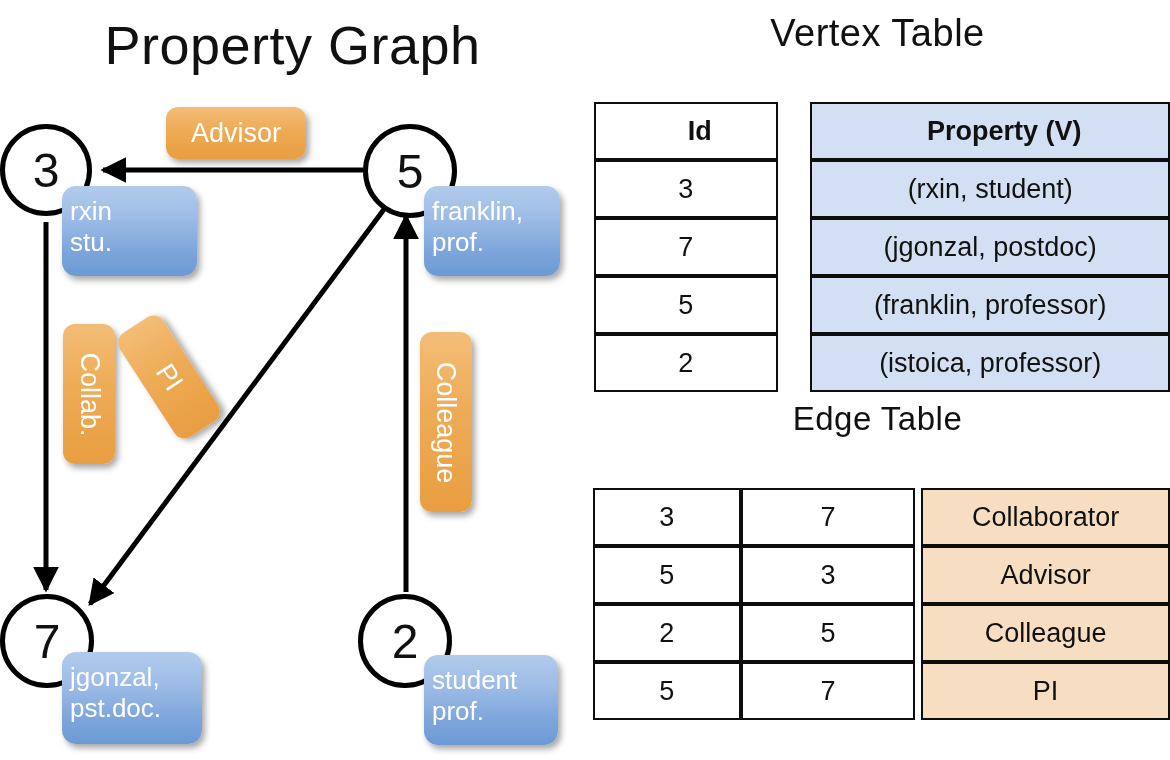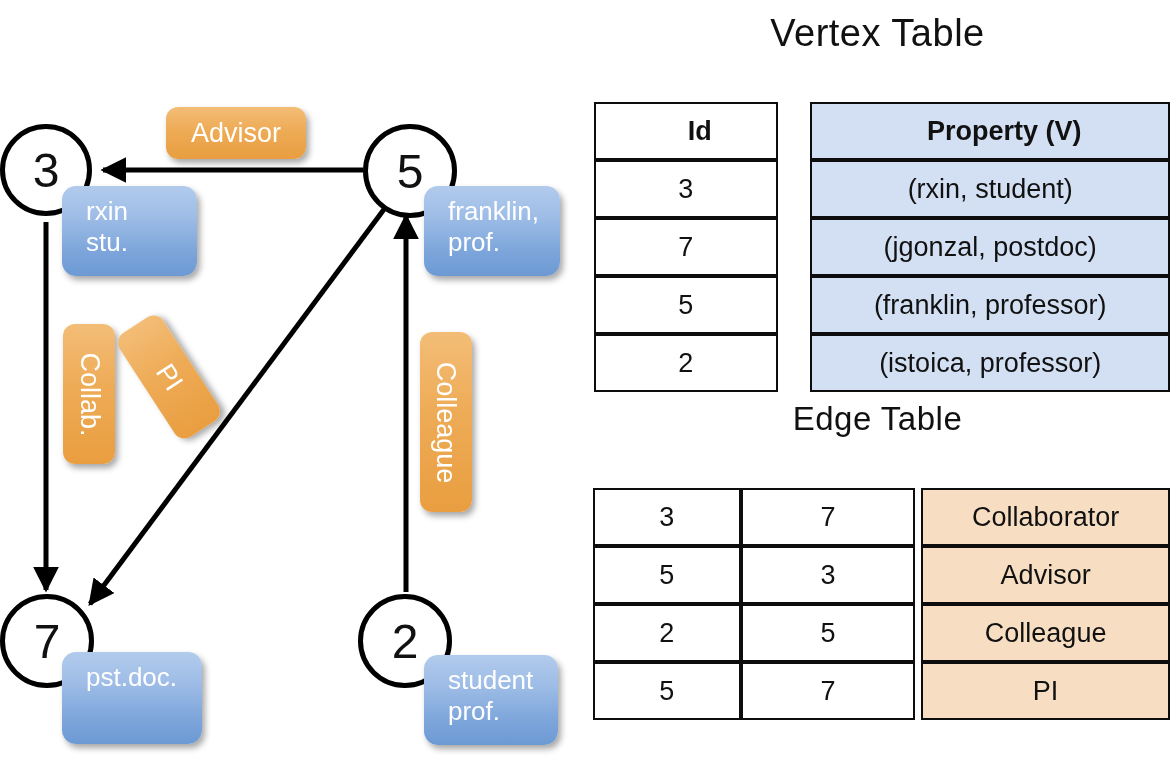--- a/index.html
+++ b/index.html
@@ -73,21 +73,21 @@
 
   
   .prop-box {
     position: absolute;
     border-radius: 14px;
     background: linear-gradient(to bottom, #b2cbec 0%, #9dbce6 35%, #7ba4da 75%, #6d9ad4 100%);
     box-shadow: 3px 4px 6px rgba(0,0,0,0.35);
     color: #ffffff;
     font-size: 26px;
     line-height: 1.18;
-    padding: 10px 24px;
+    padding: 10px 8px;
     box-sizing: border-box;
     font-family: "Liberation Sans", sans-serif;
     font-weight: 400;
   }
 
   
   .edge-label {
     position: absolute;
     border-radius: 12px;
     background: linear-gradient(to bottom, #f3bd77 0%, #eeab56 45%, #e99e40 100%);
@@ -146,20 +146,21 @@
   #edge-table tr td { height: 54px; }
 
   
   .gapcol { width: 6px; border: none !important; background: #ffffff; }
 </style>
 </head>
 <body>
 
 <div id="graph-panel">
 
+  <div class="title" id="title-property-graph">Property Graph</div>
 
   <svg id="graph-edges" viewBox="0 0 585 760" xmlns="http://www.w3.org/2000/svg">
     <defs>
       <marker id="arrow" viewBox="0 0 10 10" refX="9" refY="5" markerWidth="5.2" markerHeight="5.2" orient="auto-start-reverse">
         <path d="M 0 0 L 10 5 L 0 10 z" fill="#000000"></path>
       </marker>
     </defs>
 
     <line x1="363" y1="170" x2="103" y2="170" stroke="#000000" stroke-width="5" marker-end="url(#arrow)"></line>
 
@@ -187,20 +188,21 @@
     <div>rxin</div>
     <div>stu.</div>
   </div>
 
   <div class="prop-box" style="left:424px; top:186px; width:136px; height:90px;">
     <div>franklin,</div>
     <div>prof.</div>
   </div>
 
   <div class="prop-box" style="left:62px; top:652px; width:140px; height:92px;">
+    <div>jgonzal,</div>
     <div>pst.doc.</div>
   </div>
 
   <div class="prop-box" style="left:424px; top:655px; width:134px; height:90px;">
     <div>student</div>
     <div>prof.</div>
   </div>
 
   <div class="edge-label" style="left:166px; top:107px; width:140px; height:52px;">
     <span>Advisor</span>

